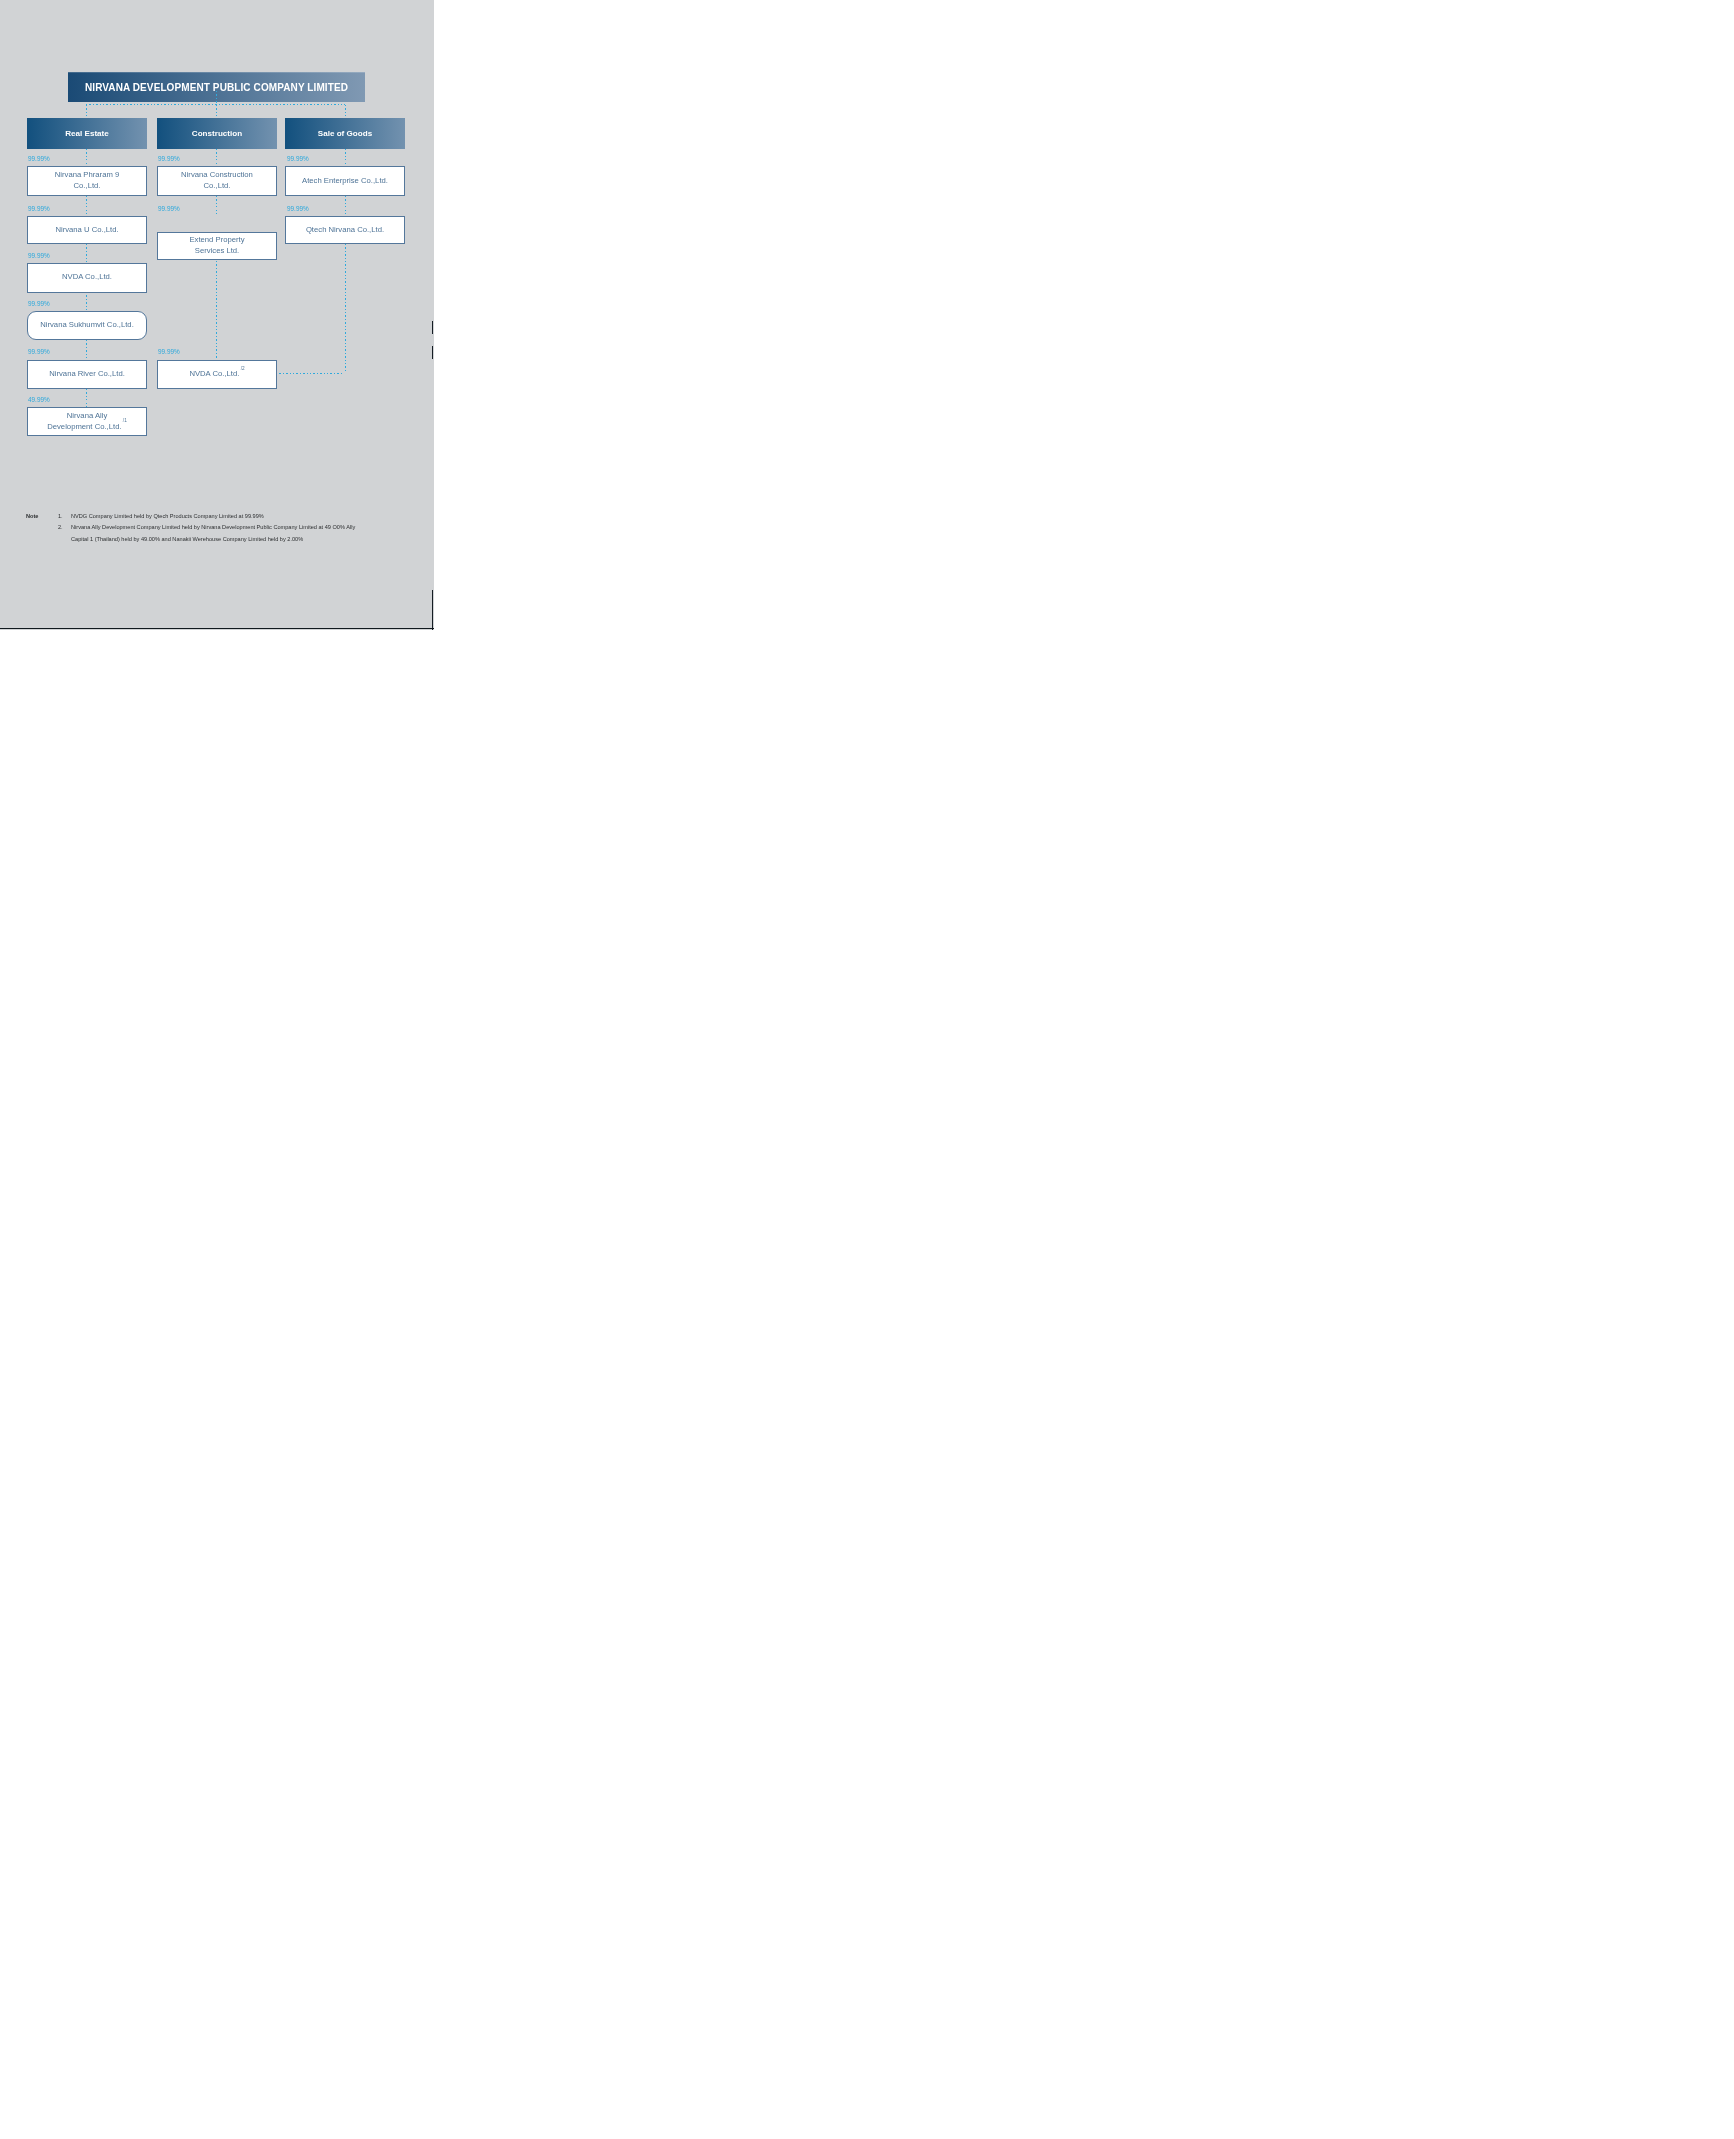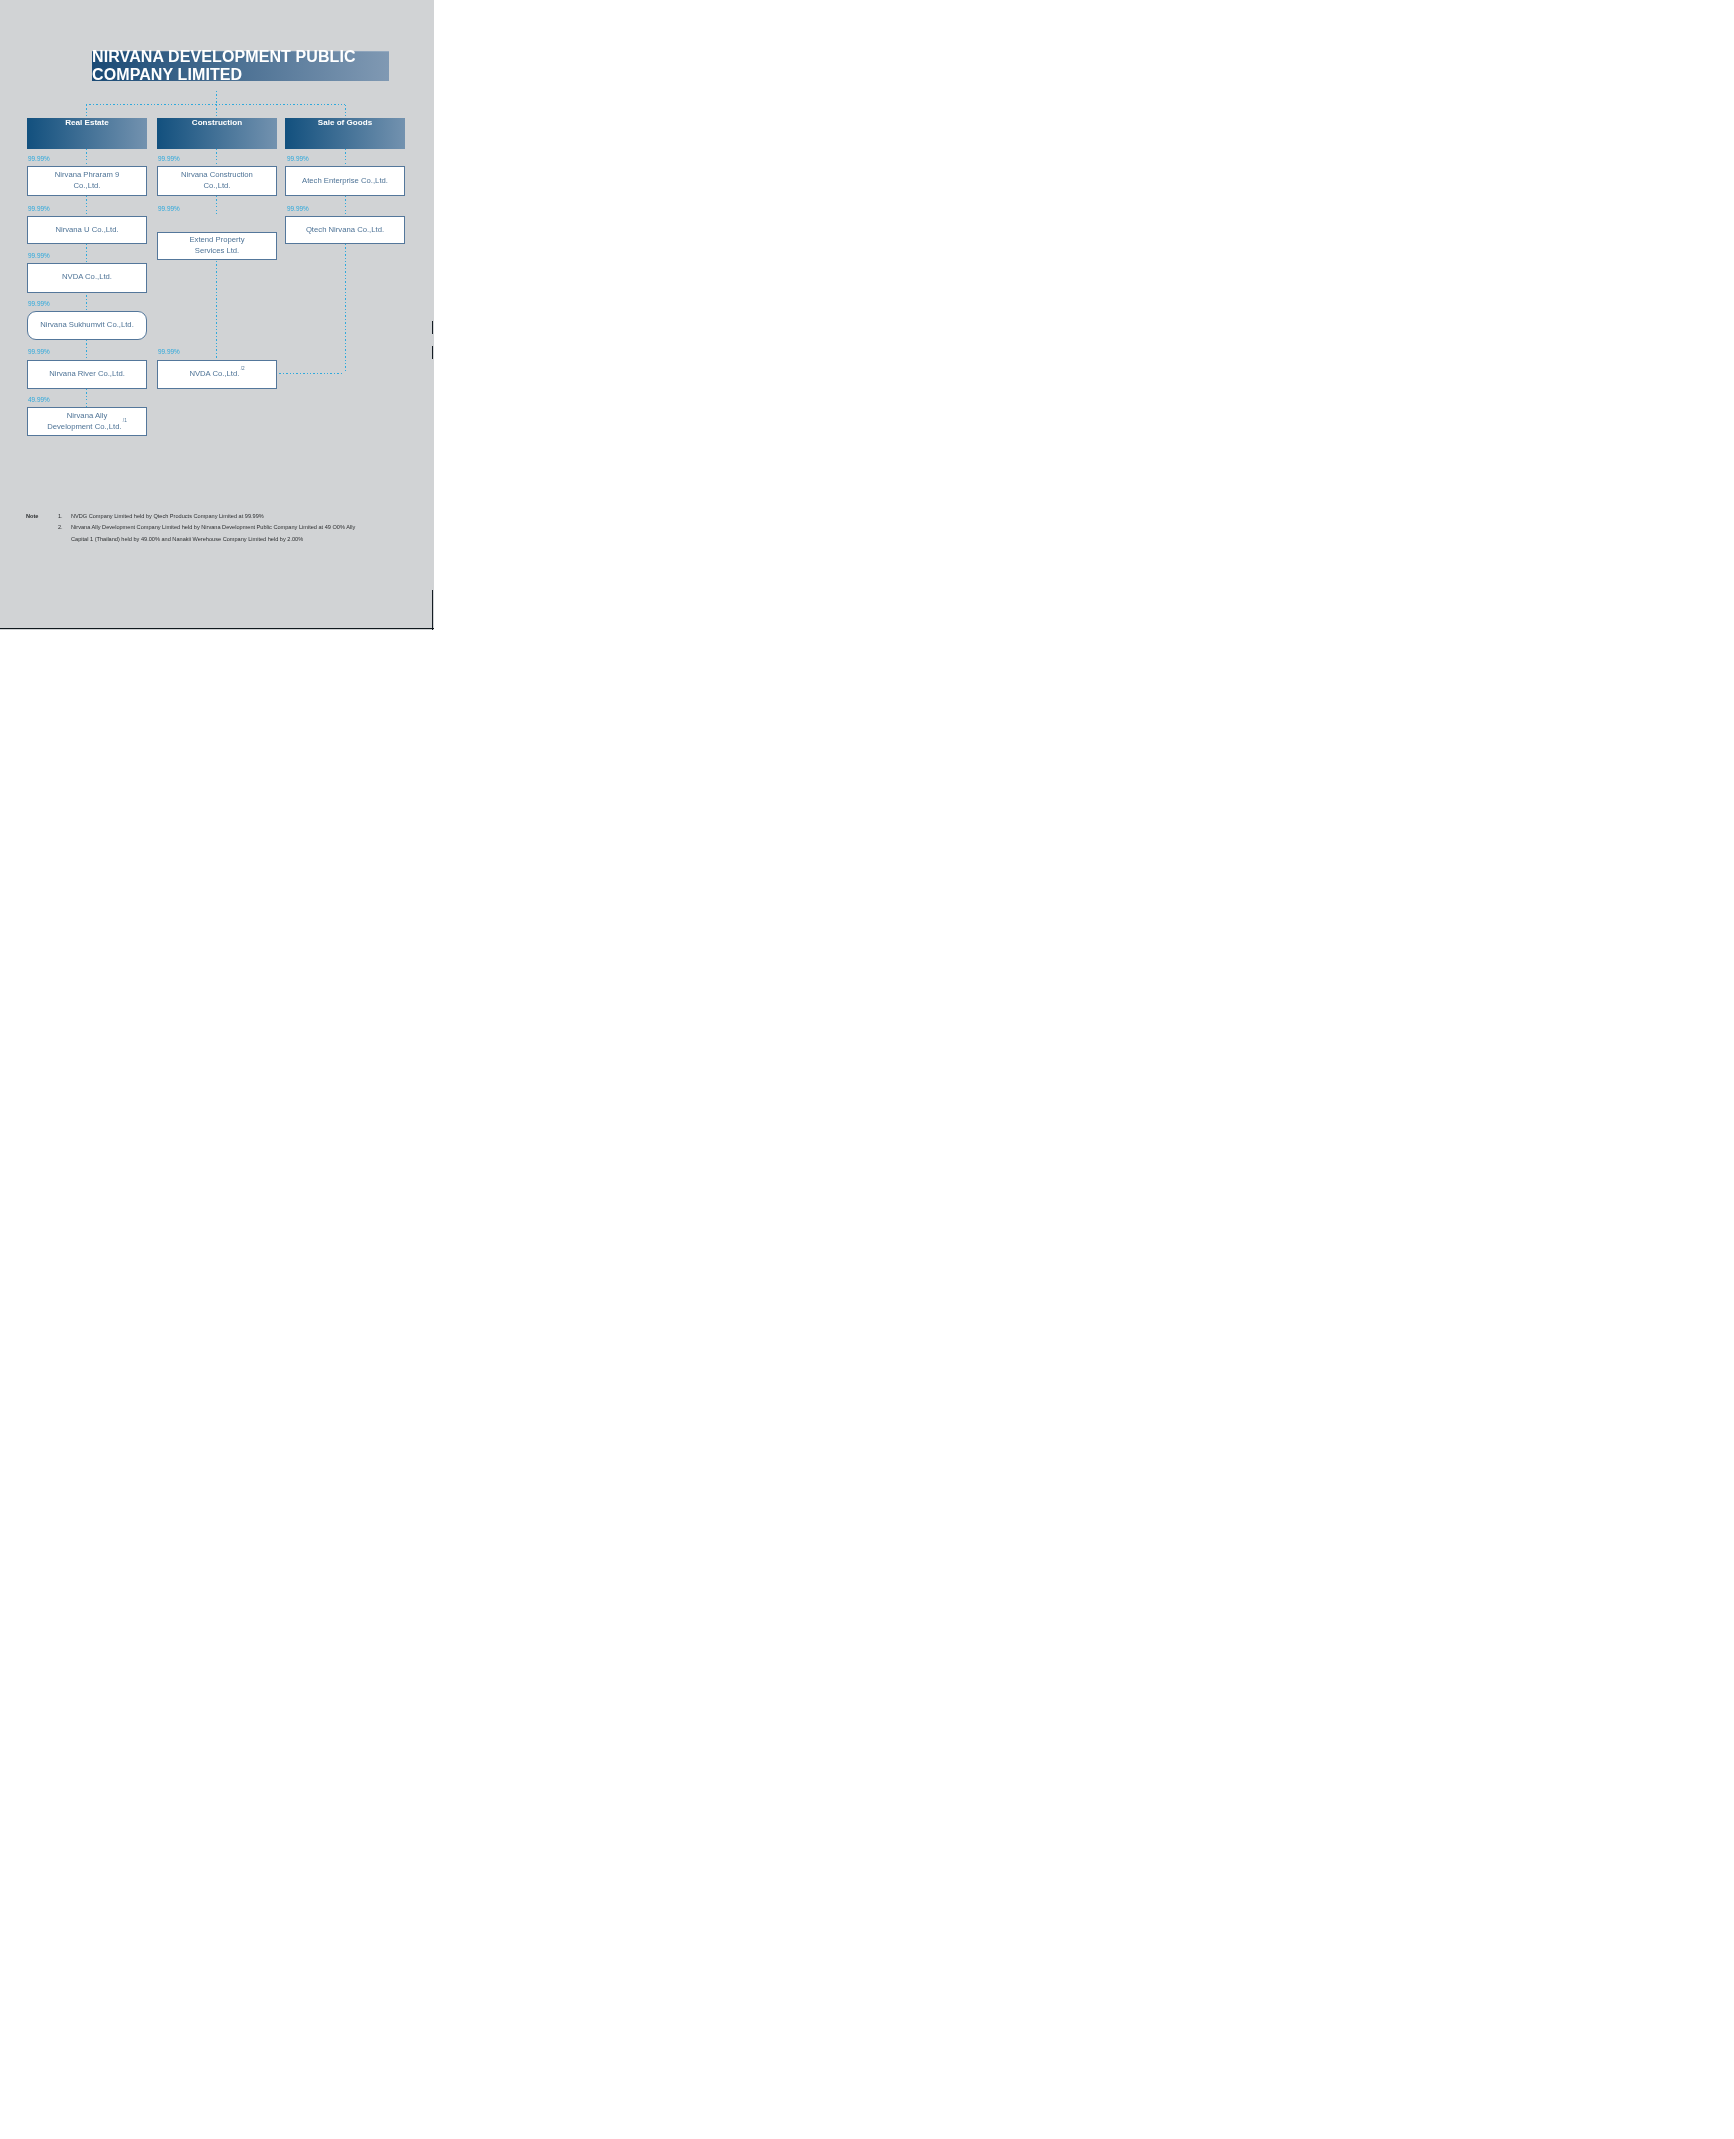--- a/index.html
+++ b/index.html
@@ -7,33 +7,32 @@
     position: relative;
     width: 434px;
     height: 630px;
     background: #D1D3D5;
     font-family: "Liberation Sans", sans-serif;
     overflow: hidden;
   }
 
   
   .title-banner {
-    position: absolute; left: 68px; top: 51px; width: 297px; height: 30px;
+    position: absolute; left: 68px; top: 72px; width: 297px; height: 30px;
     background: linear-gradient(90deg, #1A4A75 0%, #8099B3 100%);
     display: flex; align-items: center; justify-content: center;
-    color: #ffffff; font-size: 16px; font-weight: bold; letter-spacing: 0.1px;
+    color: #ffffff; font-size: 10px; font-weight: bold; letter-spacing: 0.1px;
     box-shadow: inset 0 0.4px 0 rgba(255,255,255,.35);
-    margin-left: 24px;
   }
 
   
   .hdr {
     position: absolute; top: 118px; height: 31px;
     background: linear-gradient(90deg, #12507E 0%, #7392AF 100%);
-    display: flex; justify-content: center;
+    display: flex; align-items: center; justify-content: center;
     color: #ffffff; font-size: 8.1px; font-weight: bold;
   }
   .hdr-a { left: 27px;  width: 120px; }
   .hdr-b { left: 157px; width: 120px; }
   .hdr-c { left: 285px; width: 120px; }
 
   
   .box {
     position: absolute;
     background: #ffffff;

